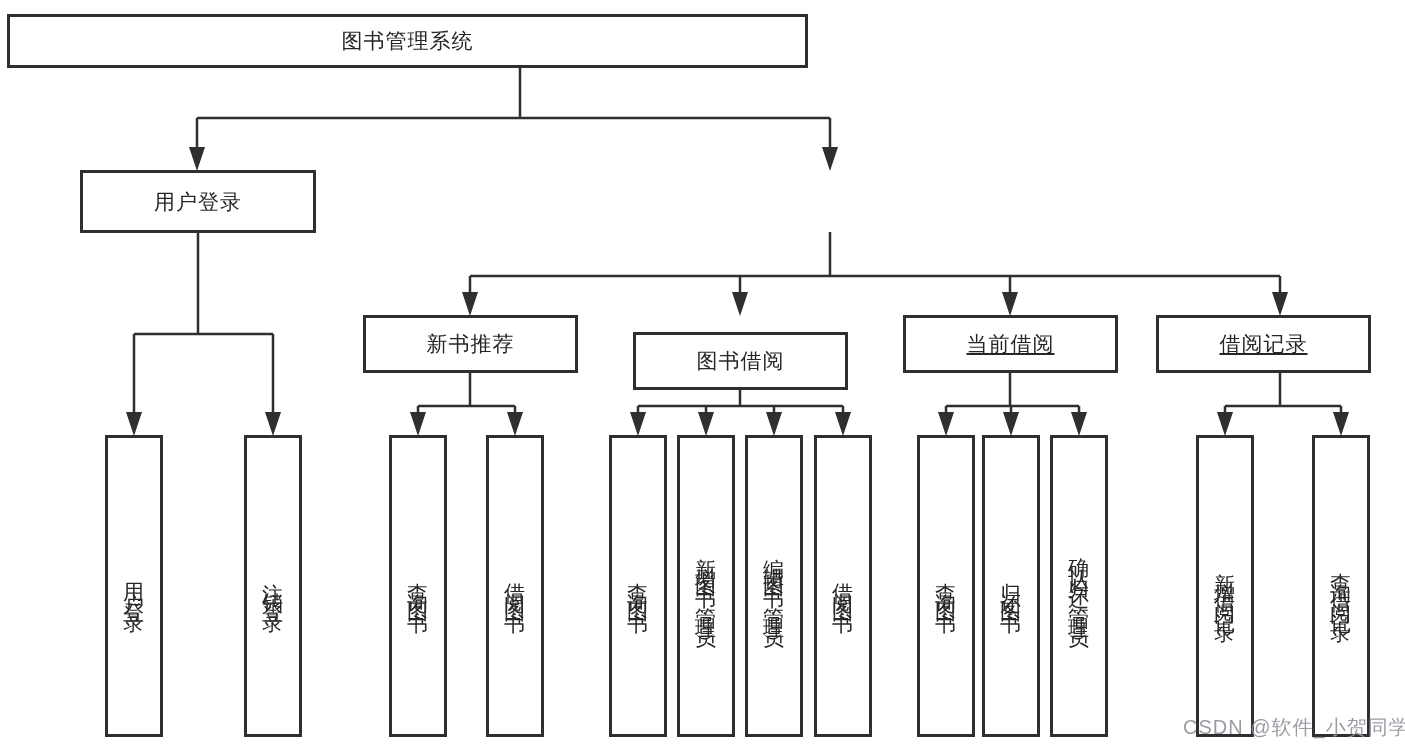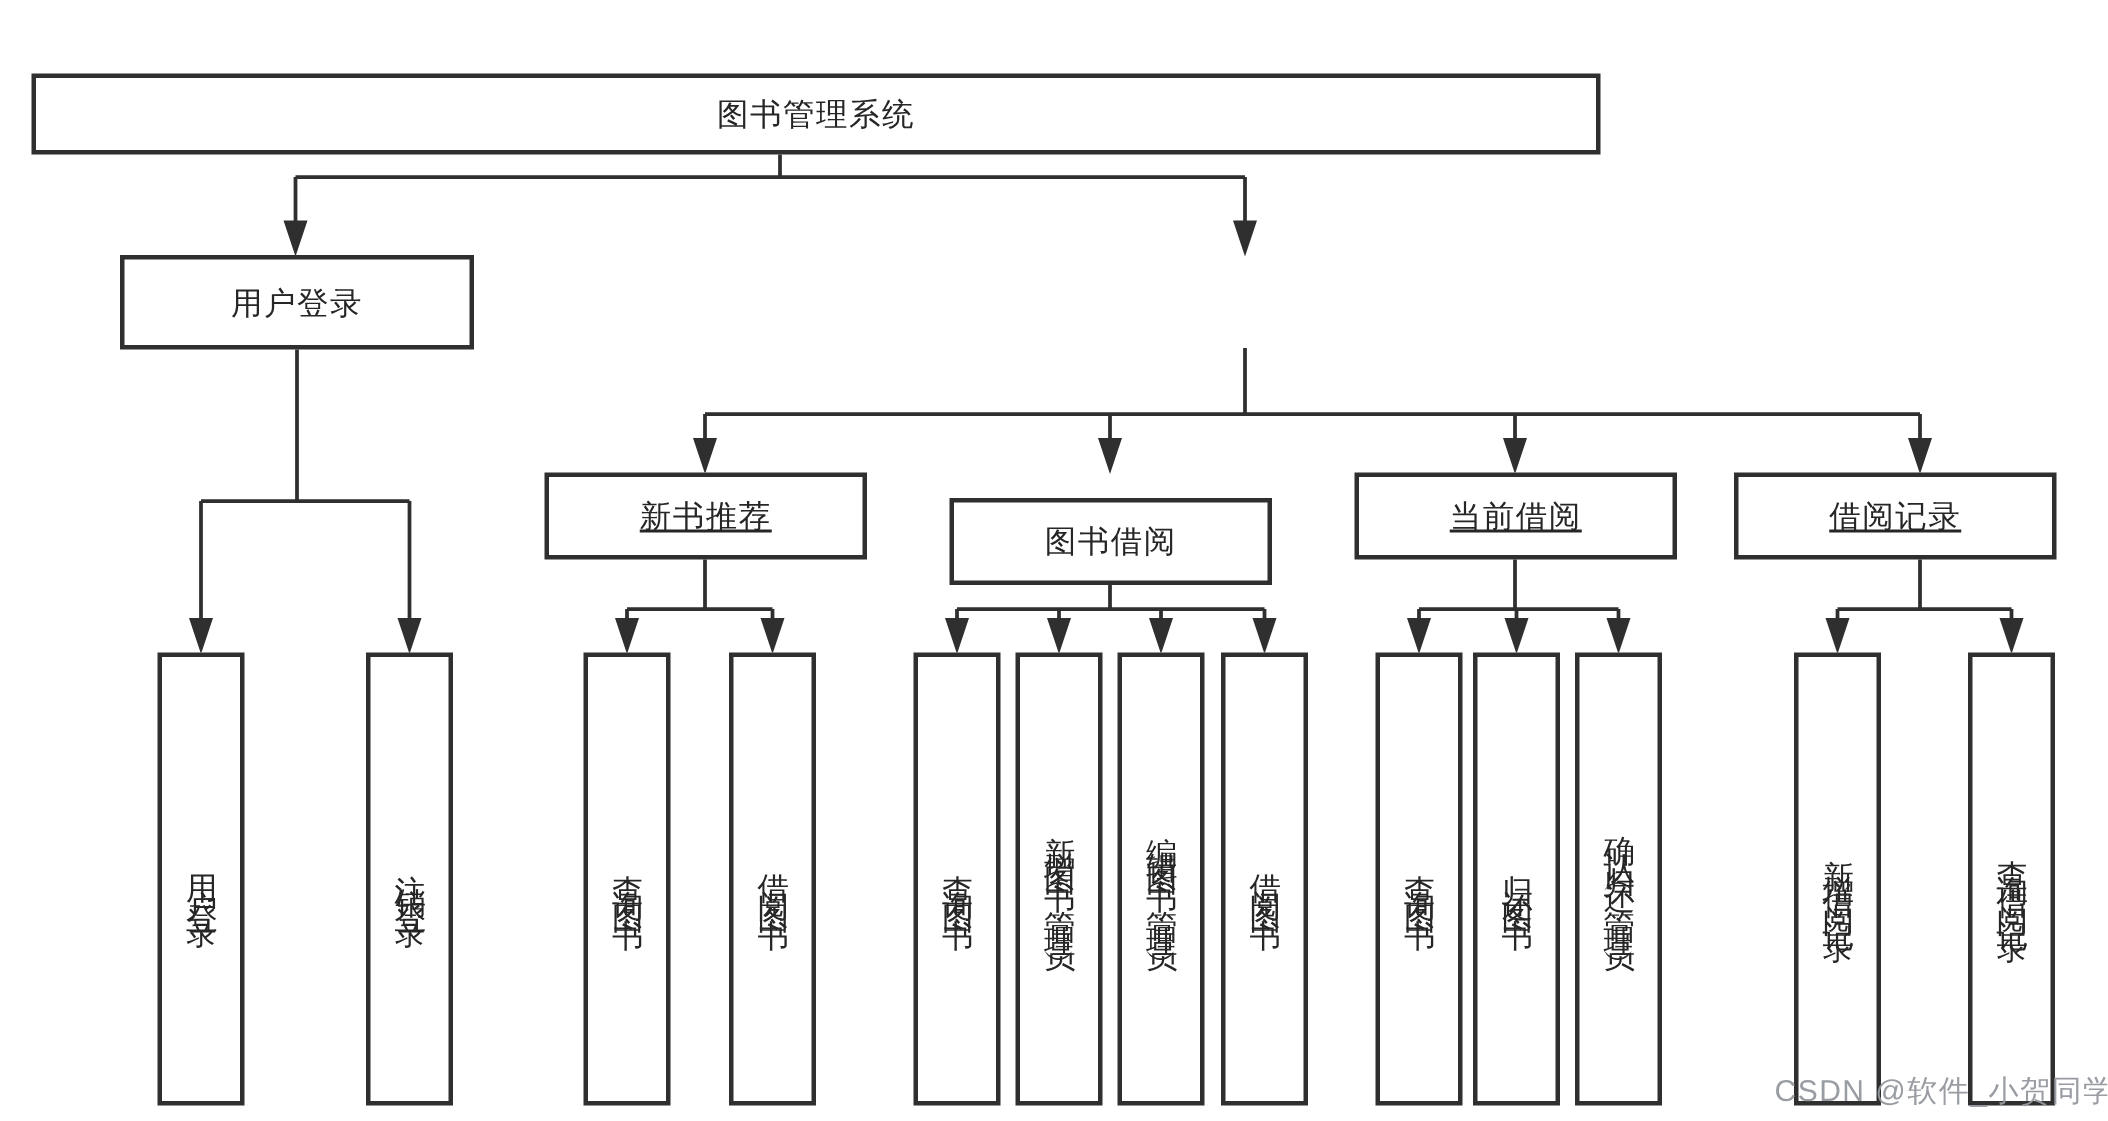--- a/index.html
+++ b/index.html
@@ -94,25 +94,25 @@
       <polygon points="766,412 782,412 774,436"></polygon>
       <polygon points="835,412 851,412 843,436"></polygon>
       <polygon points="938,412 954,412 946,436"></polygon>
       <polygon points="1003,412 1019,412 1011,436"></polygon>
       <polygon points="1071,412 1087,412 1079,436"></polygon>
       <polygon points="1217,412 1233,412 1225,436"></polygon>
       <polygon points="1333,412 1349,412 1341,436"></polygon>
     </g>
   </svg>
 
-  <div class="hnode" style="left:21px; top:14px; width:1046px; height:54px;margin-top:35px;">图书管理系统</div>
+  <div class="hnode" style="left:7px; top:14px; width:801px; height:54px;">图书管理系统</div>
 
   <div class="hnode" style="left:80px; top:170px; width:236px; height:63px;">用户登录</div>
 
-  <div class="hnode" style="left:363px; top:315px; width:215px; height:58px;text-decoration:underline;">新书推荐</div>
+  <div class="hnode" style="left:363px; top:315px; width:215px; height:58px;">新书推荐</div>
   <div class="hnode" style="left:633px; top:332px; width:215px; height:58px;">图书借阅</div>
   <div class="hnode" style="left:903px; top:315px; width:215px; height:58px;text-decoration:underline;">当前借阅</div>
   <div class="hnode" style="left:1156px; top:315px; width:215px; height:58px;text-decoration:underline;">借阅记录</div>
 
   <div class="vnode" style="left:105px;">
     <span>用户登录</span>
   </div>
   <div class="vnode" style="left:244px;">
     <span>注销登录</span>
   </div>

